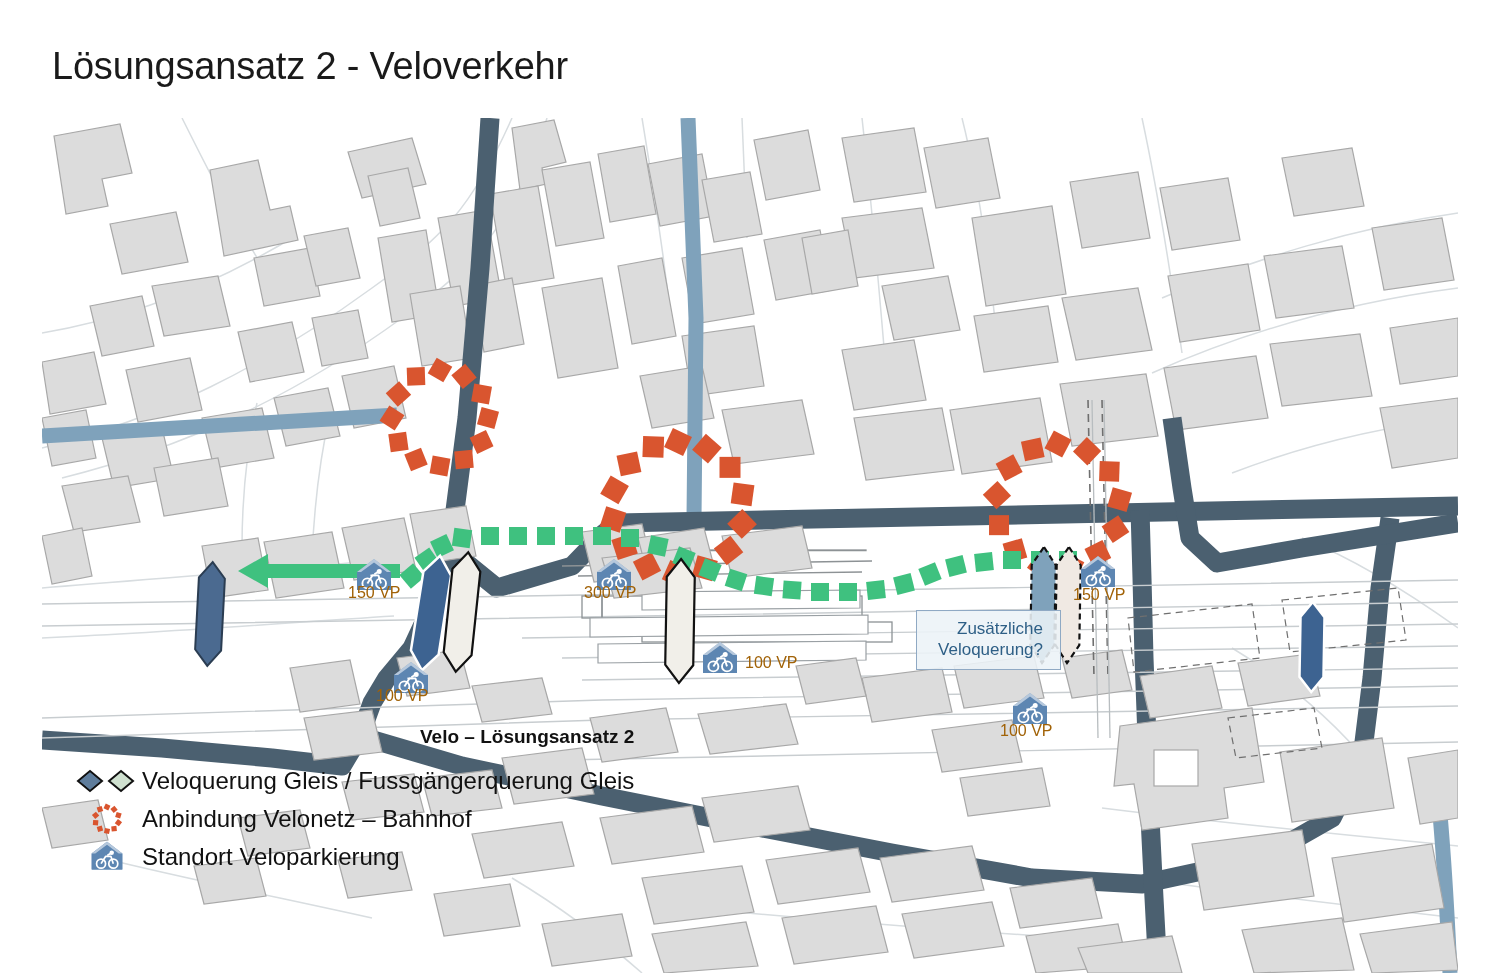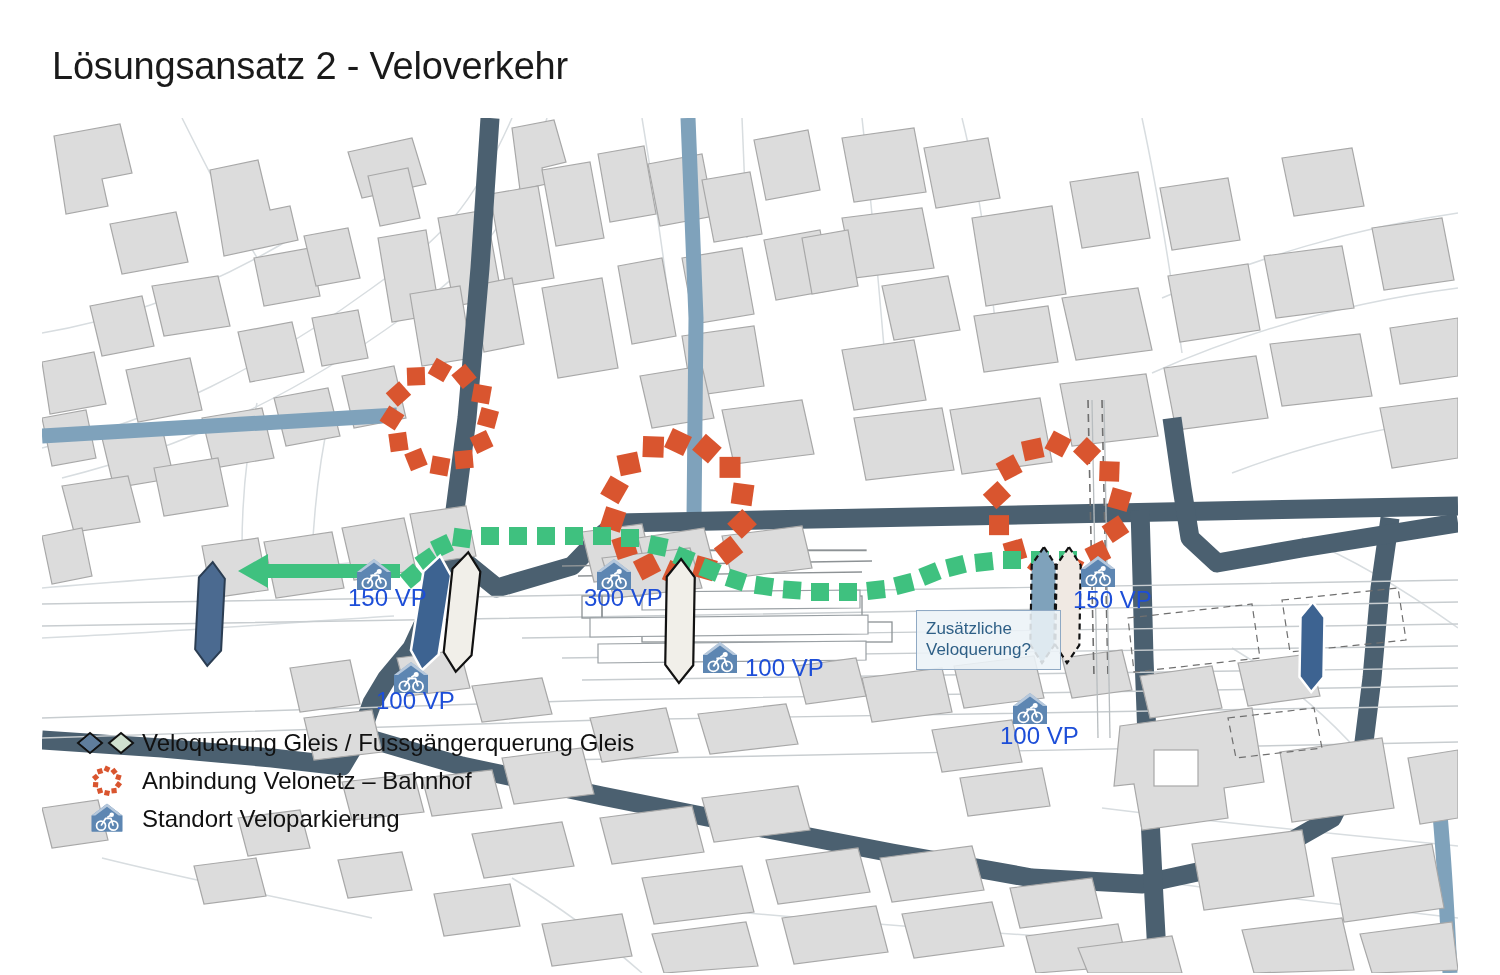--- a/index.html
+++ b/index.html
@@ -1,28 +1,28 @@
 <!DOCTYPE html>
 <html><head>
 <meta charset="utf-8">
 <style>
   html,body{margin:0;padding:0;background:#ffffff;}
   body{width:1500px;height:975px;font-family:"Liberation Sans",sans-serif;overflow:hidden;}
-  #page{position:relative;width:1500px;height:975px;background:#fff;}
+  #page{position:relative;width:1500px;height:975px;background:#fff;text-align:right;}
 
   
   #title{position:absolute;left:52px;top:47px;font-size:38px;font-weight:400;color:#1a1a1a;
          letter-spacing:-0.2px;line-height:1;white-space:nowrap;}
 
   
   #map{position:absolute;left:42px;top:118px;width:1416px;height:855px;overflow:hidden;background:#ffffff;}
   #map svg{display:block;}
 
   
-  .vp-label{position:absolute;font-size:24px;color:#1d4ed8;white-space:nowrap;
+  .vp-label{position:absolute;font-size:16px;color:#a16207;white-space:nowrap;
             font-family:"Liberation Sans",sans-serif;}
 
   
   #callout{position:absolute;border:1.5px solid #8fa9c4;background:rgba(236,242,247,.88);
            color:#2e5f86;font-size:17px;line-height:1.25;padding:7px 17px 8px 9px;}
 
   
   #legend{position:absolute;left:72px;top:726px;}
   #legend-title{font-size:19px;font-weight:bold;color:#111;margin:0 0 16px 0;}
   .leg-row{display:flex;align-items:center;height:34px;margin-bottom:4px;}
@@ -540,20 +540,21 @@
     <div class="vp-label" style="left:1031px;top:468px;">150 VP</div>
     <div class="vp-label" style="left:958px;top:604px;">100 VP</div>
 
     <div id="callout" style="left:874px;top:492px;width:117px;">
       <div>Zusätzliche</div>
       <div>Veloquerung?</div>
     </div>
   </div>
 
   <div id="legend">
+    <div id="legend-title">Velo – Lösungsansatz 2</div>
 
     <div class="leg-row">
       <span class="leg-key">
         <svg width="66" height="24" viewBox="0 0 66 24">
           <path d="M16,2 L28,12 L16,22 L4,12 Z" fill="#5f7d9c" stroke="#111" stroke-width="2"></path>
           <path d="M16,3.5 L26,12 L16,20.5 L6,12 Z" fill="#5f7d9c"></path>
           <path d="M47,2 L59,12 L47,22 L35,12 Z" fill="#cfe0cf" stroke="#111" stroke-width="2"></path>
         </svg>
       </span>
       <span class="leg-txt">Veloquerung Gleis / Fussgängerquerung Gleis</span>

